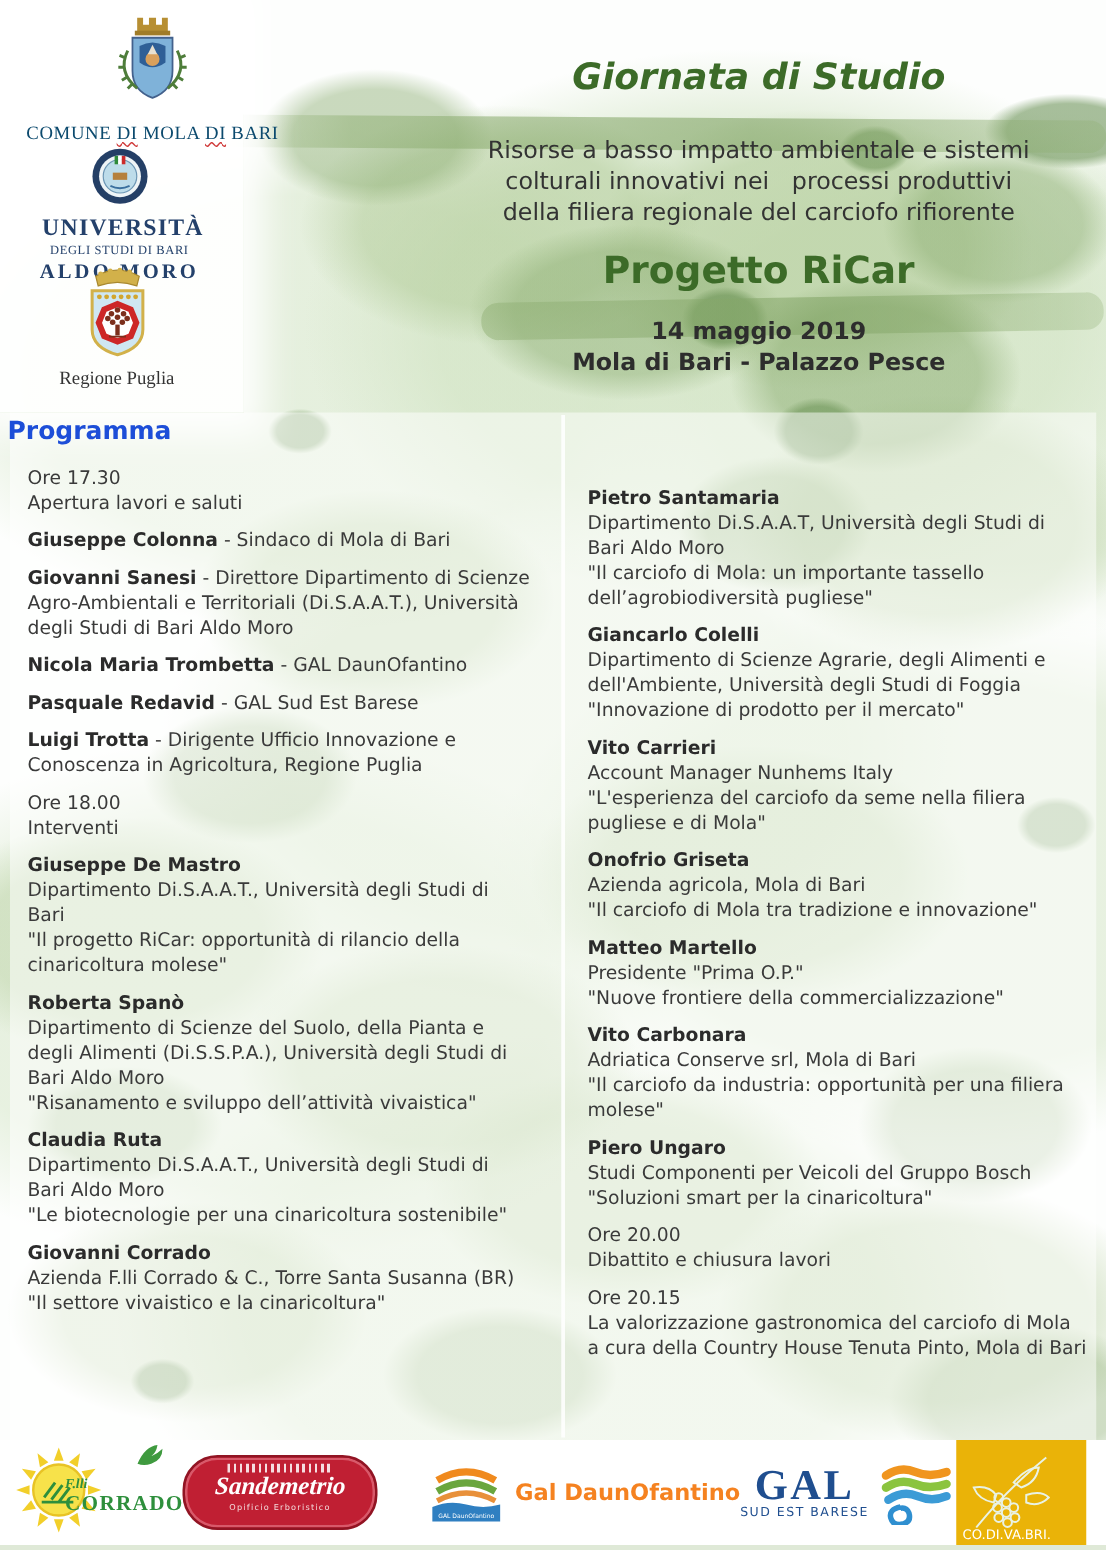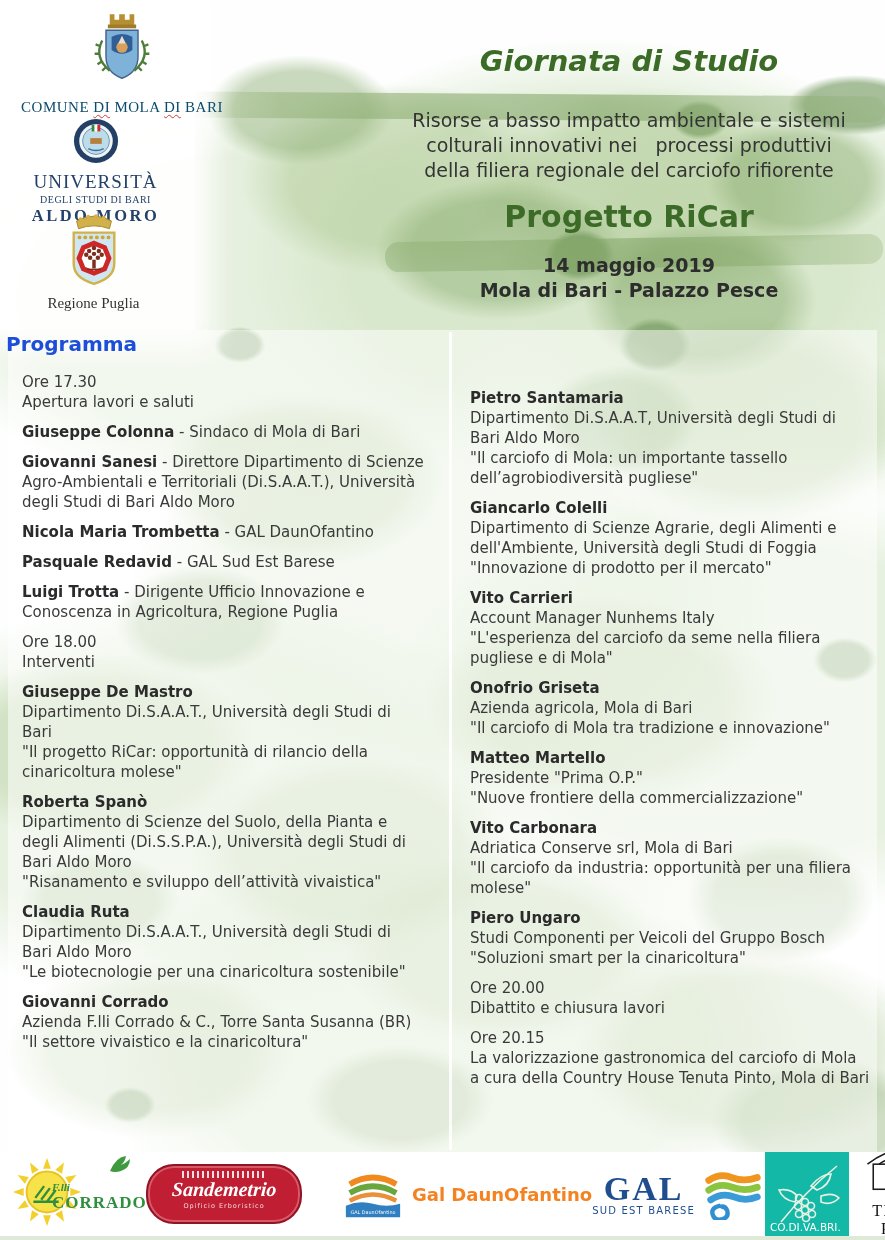--- a/index.html
+++ b/index.html
@@ -53,28 +53,28 @@
   .footer-band{position:absolute;left:0;top:1152px;width:885px;height:88px;background:#fff;
     border-bottom:4px solid #dfe9d7;box-sizing:border-box;}
 
   
   .logo-block{position:absolute;text-align:center;}
   .logo-comune{left:12px;top:8px;width:220px;}
   .comune-caption{margin-top:3px;font-family:"Liberation Serif",serif;font-size:15px;color:#0c4a6e;
     letter-spacing:.5px;white-space:nowrap;}
   .wavy{text-decoration:underline wavy #d03a3a;text-decoration-thickness:1px;text-underline-offset:2px;}
   .logo-uniba{left:28px;top:118px;width:135px;color:#24416b;font-family:"Liberation Serif",serif;}
-  .uniba-l1{font-size:19px;font-weight:400;letter-spacing:1px;margin-top:3px;}
+  .uniba-l1{font-size:19px;font-weight:700;letter-spacing:1px;margin-top:3px;text-align:right;}
   .uniba-l2{font-size:10px;letter-spacing:.5px;margin-top:1px;}
   .uniba-l3{font-size:16.5px;font-weight:600;letter-spacing:2.5px;margin-top:1px;}
   .logo-puglia{left:36px;top:211px;width:115px;}
   .puglia-caption{margin-top:2px;font-family:"Liberation Serif",serif;font-size:15px;color:#333;}
 
   
-  .title-block{position:absolute;left:385px;top:44px;width:488px;text-align:center;}
+  .title-block{position:absolute;left:363px;top:44px;width:488px;text-align:center;}
   .event-title{margin:0 0 30px 0;font-size:29px;font-weight:bold;font-style:italic;color:#3c6b28;}
   .subtitle-line{font-size:19px;line-height:25px;color:#333;white-space:pre;}
   .project-title{margin:16px 0 0 0;font-size:30px;font-weight:bold;color:#3c6b28;}
   .event-date{margin-top:20px;font-size:19px;font-weight:bold;color:#2d2d2d;}
   .event-venue{margin-top:3px;font-size:19px;font-weight:bold;color:#2d2d2d;}
 
   
   .program-heading{position:absolute;left:6px;top:332px;font-size:20px;font-weight:bold;color:#1d4ed8;}
   .cols{position:absolute;left:22px;top:372px;width:848px;display:flex;gap:46px;}
   .col{font-size:15px;line-height:20px;color:#3a3a3a;}
@@ -100,21 +100,21 @@
     background:repeating-linear-gradient(90deg,rgba(255,255,255,.85) 0 2px,transparent 2px 5px);}
   .sande-name{font-family:"Liberation Serif",serif;font-style:italic;font-weight:bold;font-size:20px;
     color:#fff;transform:skewX(-4deg);}
   .sande-sub{font-size:6.5px;color:#f3d9da;letter-spacing:1px;margin-top:1px;}
   .logo-dauno{display:flex;align-items:center;gap:8px;padding-left:40px;}
   .dauno-label{color:#f58220;font-weight:bold;font-size:18px;}
   .logo-galseb{display:flex;align-items:center;gap:6px;}
   .galseb-text{text-align:center;color:#1f4e8f;}
   .galseb-gal{font-family:"Liberation Serif",serif;font-weight:bold;font-size:34px;line-height:32px;letter-spacing:2px;}
   .galseb-sub{font-size:10px;letter-spacing:1.2px;}
-  .logo-codiva{width:84px;height:84px;background:#14b8a6;}
+  .logo-codiva{width:104px;height:84px;background:#eab308;}
   .logo-tenuta{width:118px;text-align:center;}
   .tenuta-name{font-family:"Liberation Serif",serif;font-size:16px;letter-spacing:1.5px;color:#111;margin-top:1px;}
   .tenuta-sub{font-size:7.5px;letter-spacing:2px;color:#333;margin-top:1px;}
 </style>
 </head>
 <body>
 
 <div class="page">
   <div class="texture"></div>
   <div class="streak streak1"></div>

